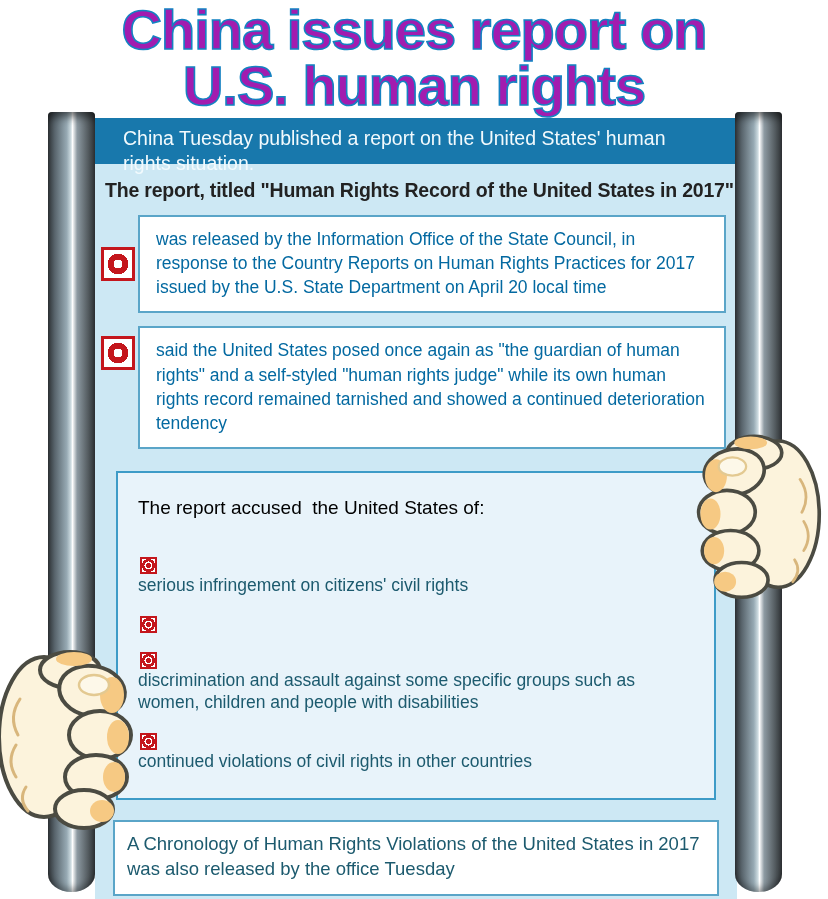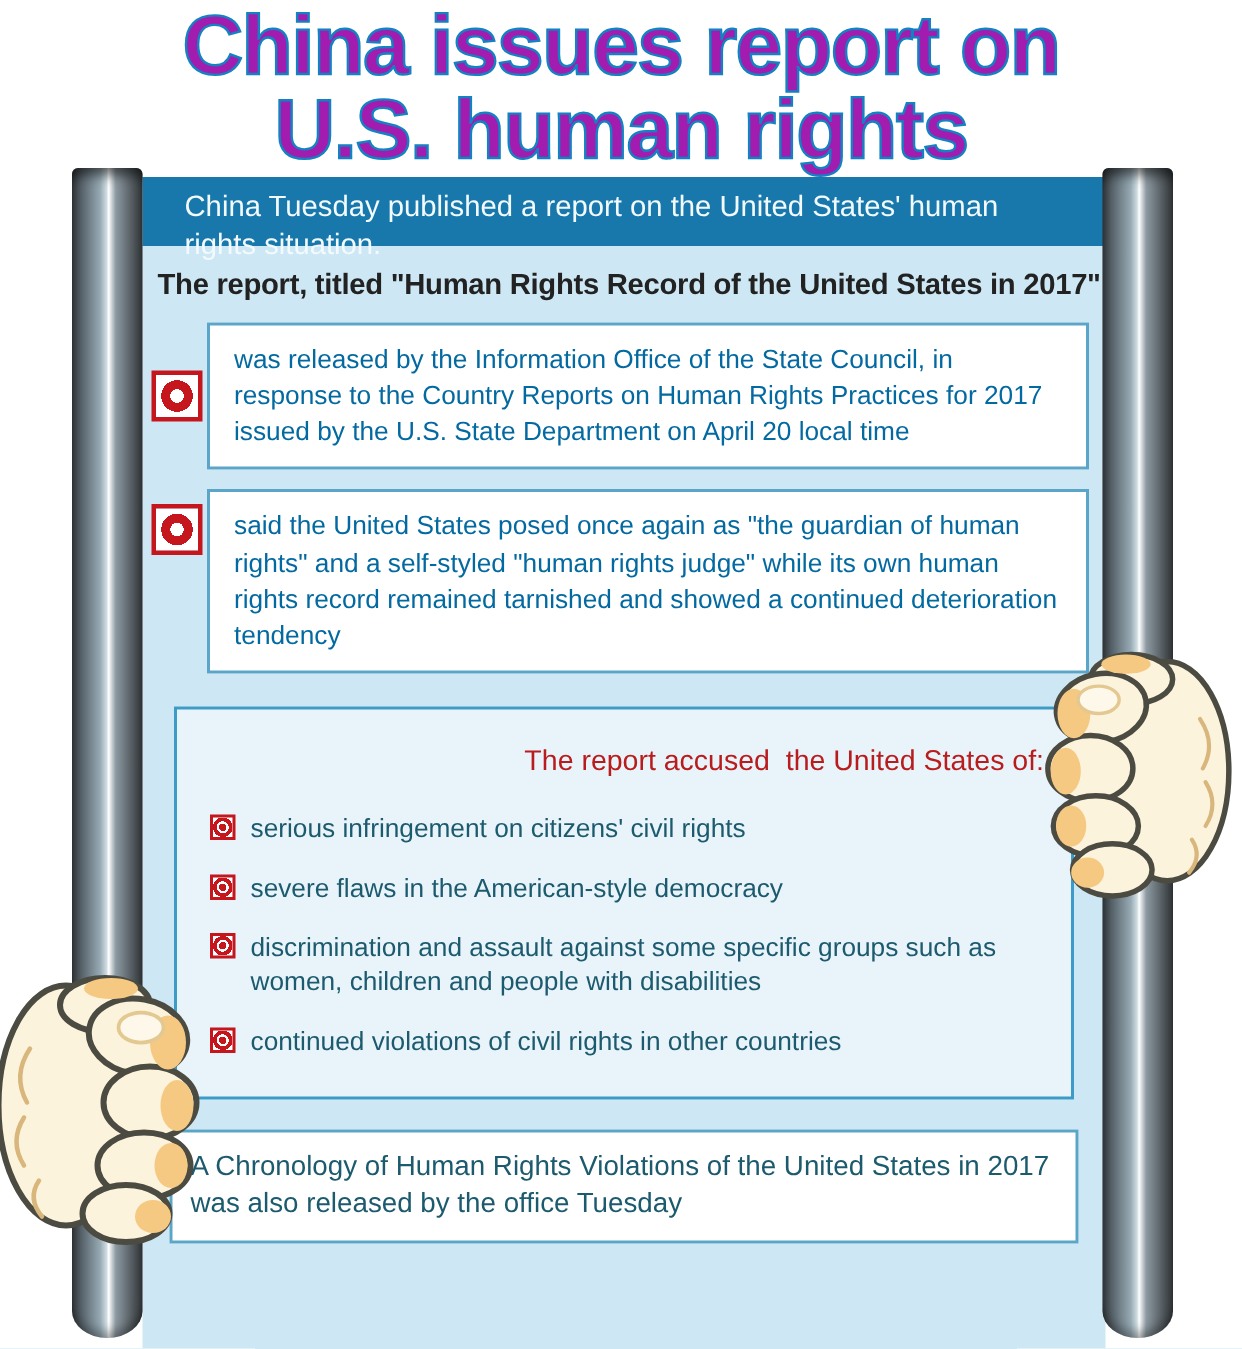--- a/index.html
+++ b/index.html
@@ -60,26 +60,26 @@
     padding:10px 12px 12px 16px;width:556px;
   }
   .point-box.tall{min-height:80px;}
   
   .accusations{
     margin:22px auto 0;width:600px;box-sizing:border-box;
     border:2px solid #3d9bc7;background:#e8f3fa;
     padding:24px 18px 8px 20px;
   }
   .acc-heading{
-    text-align:right;font-size:19px;color:#b91c1c;
-    white-space:pre-wrap;margin-bottom:22px;
+    text-align:left;font-size:19px;color:#000000;
+    white-space:pre-wrap;margin-bottom:36px;
   }
   .acc-item{
     display:flex;align-items:flex-start;margin-bottom:17px;
-    font-size:17.5px;color:#1c5a6e;line-height:1.3;
+    font-size:17.5px;color:#1c5a6e;line-height:1.3;flex-direction:column;
   }
   .bullseye-sm{
     width:17px;height:17px;box-sizing:border-box;flex:none;
     border:2px solid #c4161c;background:
       radial-gradient(circle at center,#c4161c 0 2.5px,#ffffff 2.5px 4px,#c4161c 4px 6.5px,#ffffff 6.5px);
     margin:2px 10px 0 2px;
   }
   
   .chronology{
     margin:20px auto 0;width:606px;box-sizing:border-box;
@@ -150,21 +150,20 @@
 
   <div class="accusations">
     <div class="acc-heading">The report accused  the United States of:</div>
 
     <div class="acc-item">
       <span class="bullseye-sm"></span>
       <span>serious infringement on citizens' civil rights</span>
     </div>
     <div class="acc-item">
       <span class="bullseye-sm"></span>
-      <span>severe flaws in the American-style democracy</span>
     </div>
     <div class="acc-item">
       <span class="bullseye-sm"></span>
       <span>discrimination and assault against some specific groups such as women, children and people with disabilities</span>
     </div>
     <div class="acc-item">
       <span class="bullseye-sm"></span>
       <span>continued violations of civil rights in other countries</span>
     </div>
   </div>

